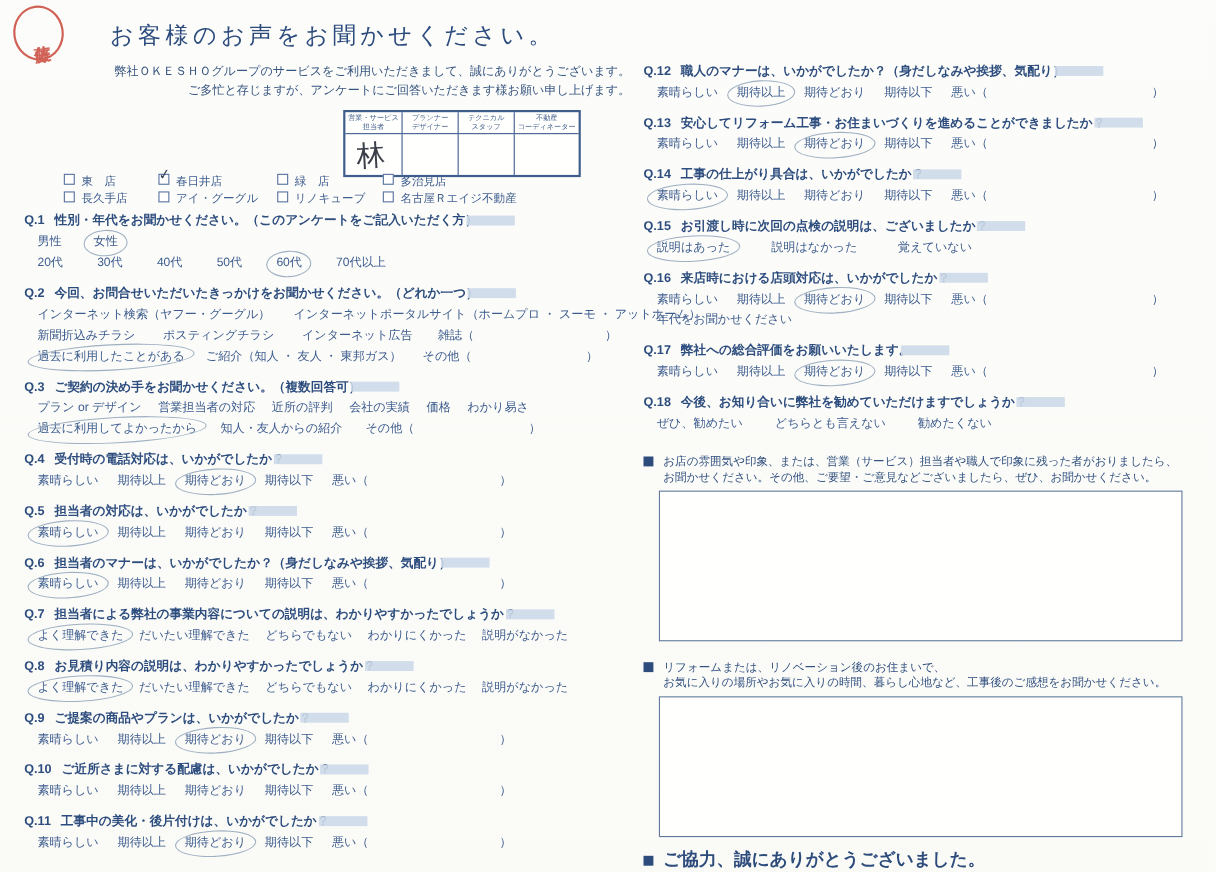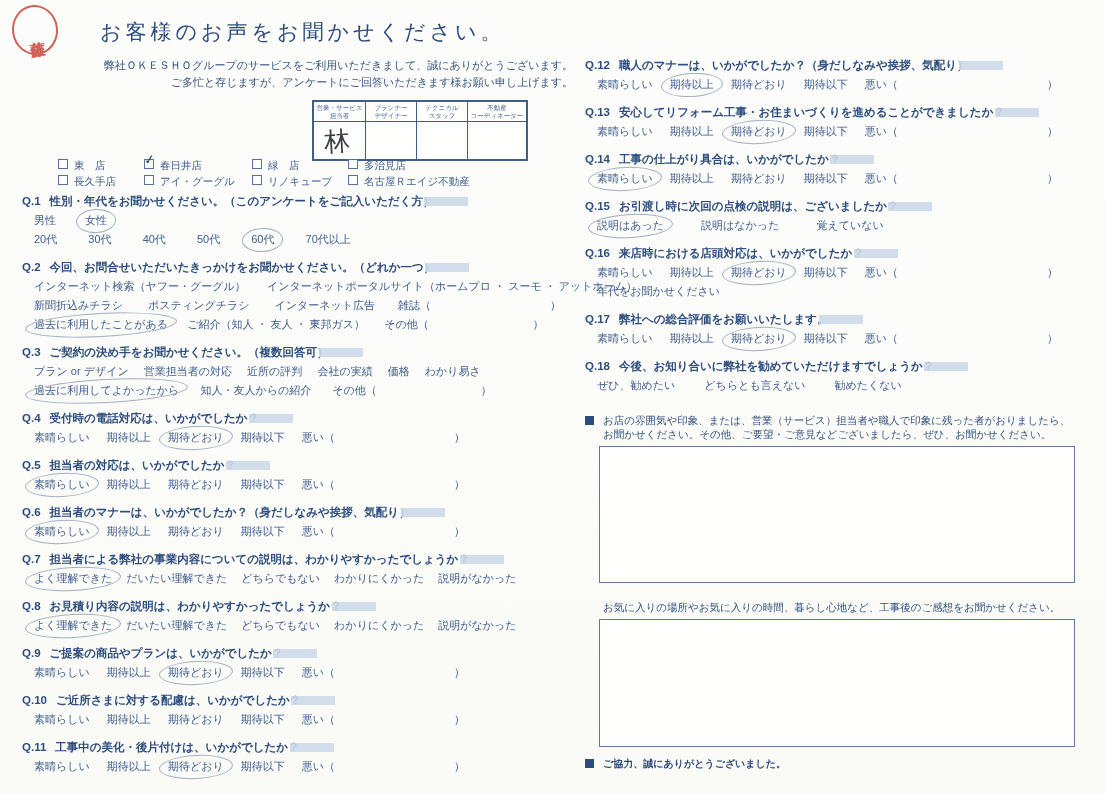--- a/index.html
+++ b/index.html
@@ -62,21 +62,21 @@
   .fL{width:115px}.fR{width:145px}.f100{width:100px}.f115{width:115px}
   .cp{margin-right:0}
 
   
   .sq{display:inline-block;width:9px;height:9px;background:#2d4c7c;margin-right:9px;vertical-align:-1px}
   .cprompt{font-size:10.5px;line-height:14px;color:#32517f;white-space:nowrap}
   .cprompt .ind{margin-left:18px}
   .cbox{width:474px;border:1.5px solid #607a9b;background:#fffffe;margin:5px 0 0 14px}
   .cbox1{height:135px}.cbox2{height:126px}
   .mt20{margin-top:20px}.mt17{margin-top:17px}
-  .cfooter{margin-top:10px;font-size:10px;font-weight:bold;color:#2d4c7c;white-space:nowrap}
+  .cfooter{margin-top:10px;font-size:16px;font-weight:bold;color:#2d4c7c;white-space:nowrap}
 </style>
 </head>
 <body>
 
 <div class="page">
 
   <div class="stamp">佐藤</div>
 
   <div class="title">お客様のお声をお聞かせください。</div>
   <div class="intro">
@@ -330,20 +330,21 @@
       </div>
     </div>
 
     <div class="cprompt mt20">
       <div><span class="sq"></span><span>お店の雰囲気や印象、または、営業（サービス）担当者や職人で印象に残った者がおりましたら、</span></div>
       <div class="ind">お聞かせください。その他、ご要望・ご意見などございましたら、ぜひ、お聞かせください。</div>
     </div>
     <div class="cbox cbox1"></div>
 
     <div class="cprompt mt17">
+      <div><span class="sq"></span><span>リフォームまたは、リノベーション後のお住まいで、</span></div>
       <div class="ind">お気に入りの場所やお気に入りの時間、暮らし心地など、工事後のご感想をお聞かせください。</div>
     </div>
     <div class="cbox cbox2"></div>
 
     <div class="cfooter"><span class="sq"></span><span>ご協力、誠にありがとうございました。</span></div>
 
   </div>
 
 </div>
 

